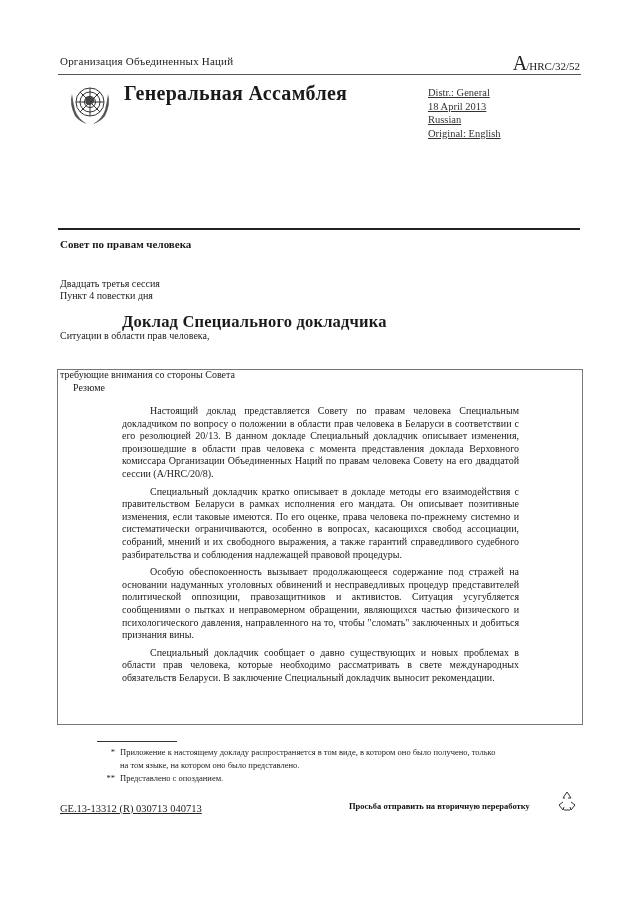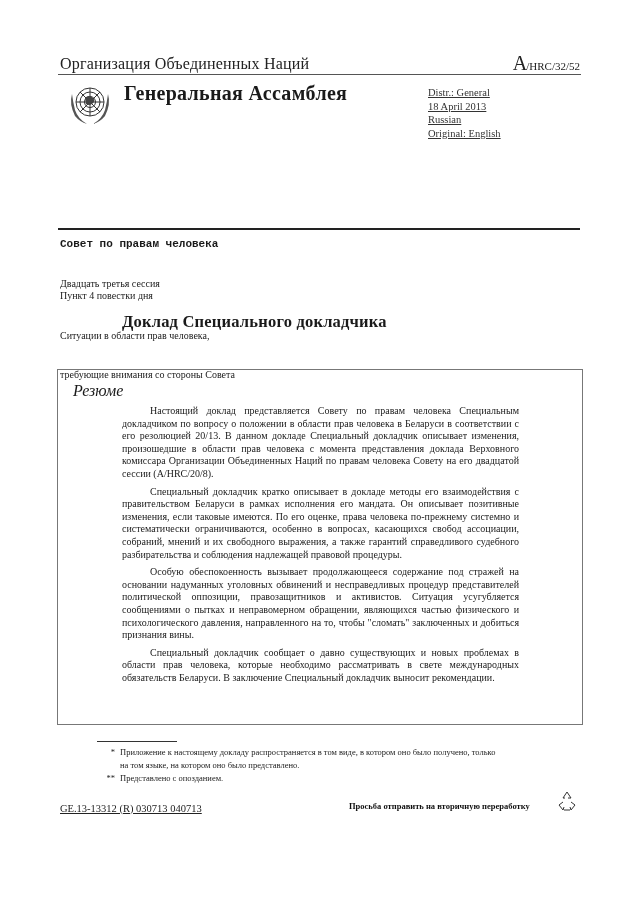--- a/index.html
+++ b/index.html
@@ -1,33 +1,33 @@
 <!DOCTYPE html>
 <html><head>
 <meta charset="utf-8">
 <style>
   html, body { margin:0; padding:0; background:#ffffff; }
   body { width:640px; height:905px; position:relative; overflow:hidden; font-family:"Liberation Serif", "DejaVu Serif", serif; color:#1a1a1a; }
   .abs { position:absolute; }
-  .org { left:60px; top:55px; font-size:16px; letter-spacing:0.2px; color:#222; }
+  .org { left:60px; top:55px; font-size:11px; letter-spacing:0.2px; color:#222; }
   .symbol { right:60px; top:52px; font-size:11px; color:#222; }
   .symbol .big { font-size:20px; font-weight:normal; letter-spacing:-1px; }
   .rule-top { left:58px; top:74px; width:523px; height:1px; background:#555; }
   .emblem { left:66px; top:80px; width:48px; height:48px; }
   .ga-title { left:124px; top:82px; font-size:20px; font-weight:bold; letter-spacing:0.3px;text-align:center; }
   .distr { left:428px; top:86px; font-size:10.5px; line-height:13.5px; color:#333; }
   .distr div { white-space:nowrap;text-decoration:underline; }
   .rule-mid { left:58px; top:228px; width:522px; height:2px; background:#222; }
   .meta { left:60px; top:238px; font-size:10px; line-height:12.5px; }
-  .meta .b1 { font-weight:bold; font-size:11px;font-family:Liberation Mono, monospace; }
+  .meta .b1 { font-weight:bold; font-size:11px; }
   .meta .b { font-weight:normal;margin-top:27px; }
   .report-title { left:122px; top:312px; font-size:16.5px; font-weight:bold; line-height:19px; letter-spacing:0.2px; }
   .report-title .sup { font-size:7px; font-weight:normal; vertical-align:2px; color:#444; }
   .box { left:57px; top:369px; width:526px; height:356px; border:1.5px solid #777; box-sizing:border-box; }
-  .resume-label { left:73px; top:382px; font-size:16px; font-style:italic; }
+  .resume-label { left:73px; top:382px; font-size:10px; }
   .summary { left:122px; top:405px; width:397px; font-size:10px; line-height:12.6px; text-align:justify; }
   .summary p { margin:0 0 5px 0; text-indent:28px; }
   .fn-rule { left:97px; top:741px; width:80px; height:1px; background:#333; }
   .footnotes { left:97px; top:746px; width:400px; font-size:8.5px; line-height:13px; color:#222; }
   .fn { display:flex; }
   .fn .mark { width:18px; text-align:right; padding-right:5px; flex:none; }
   .docnum { left:60px; top:803px; font-size:10.5px; color:#222;text-decoration:underline; }
   .recycle-text { left:349px; top:801px; font-size:8.5px; font-weight:bold; color:#111; }
   .recycle-icon { left:556px; top:790px; width:22px; height:22px; }
 </style>

